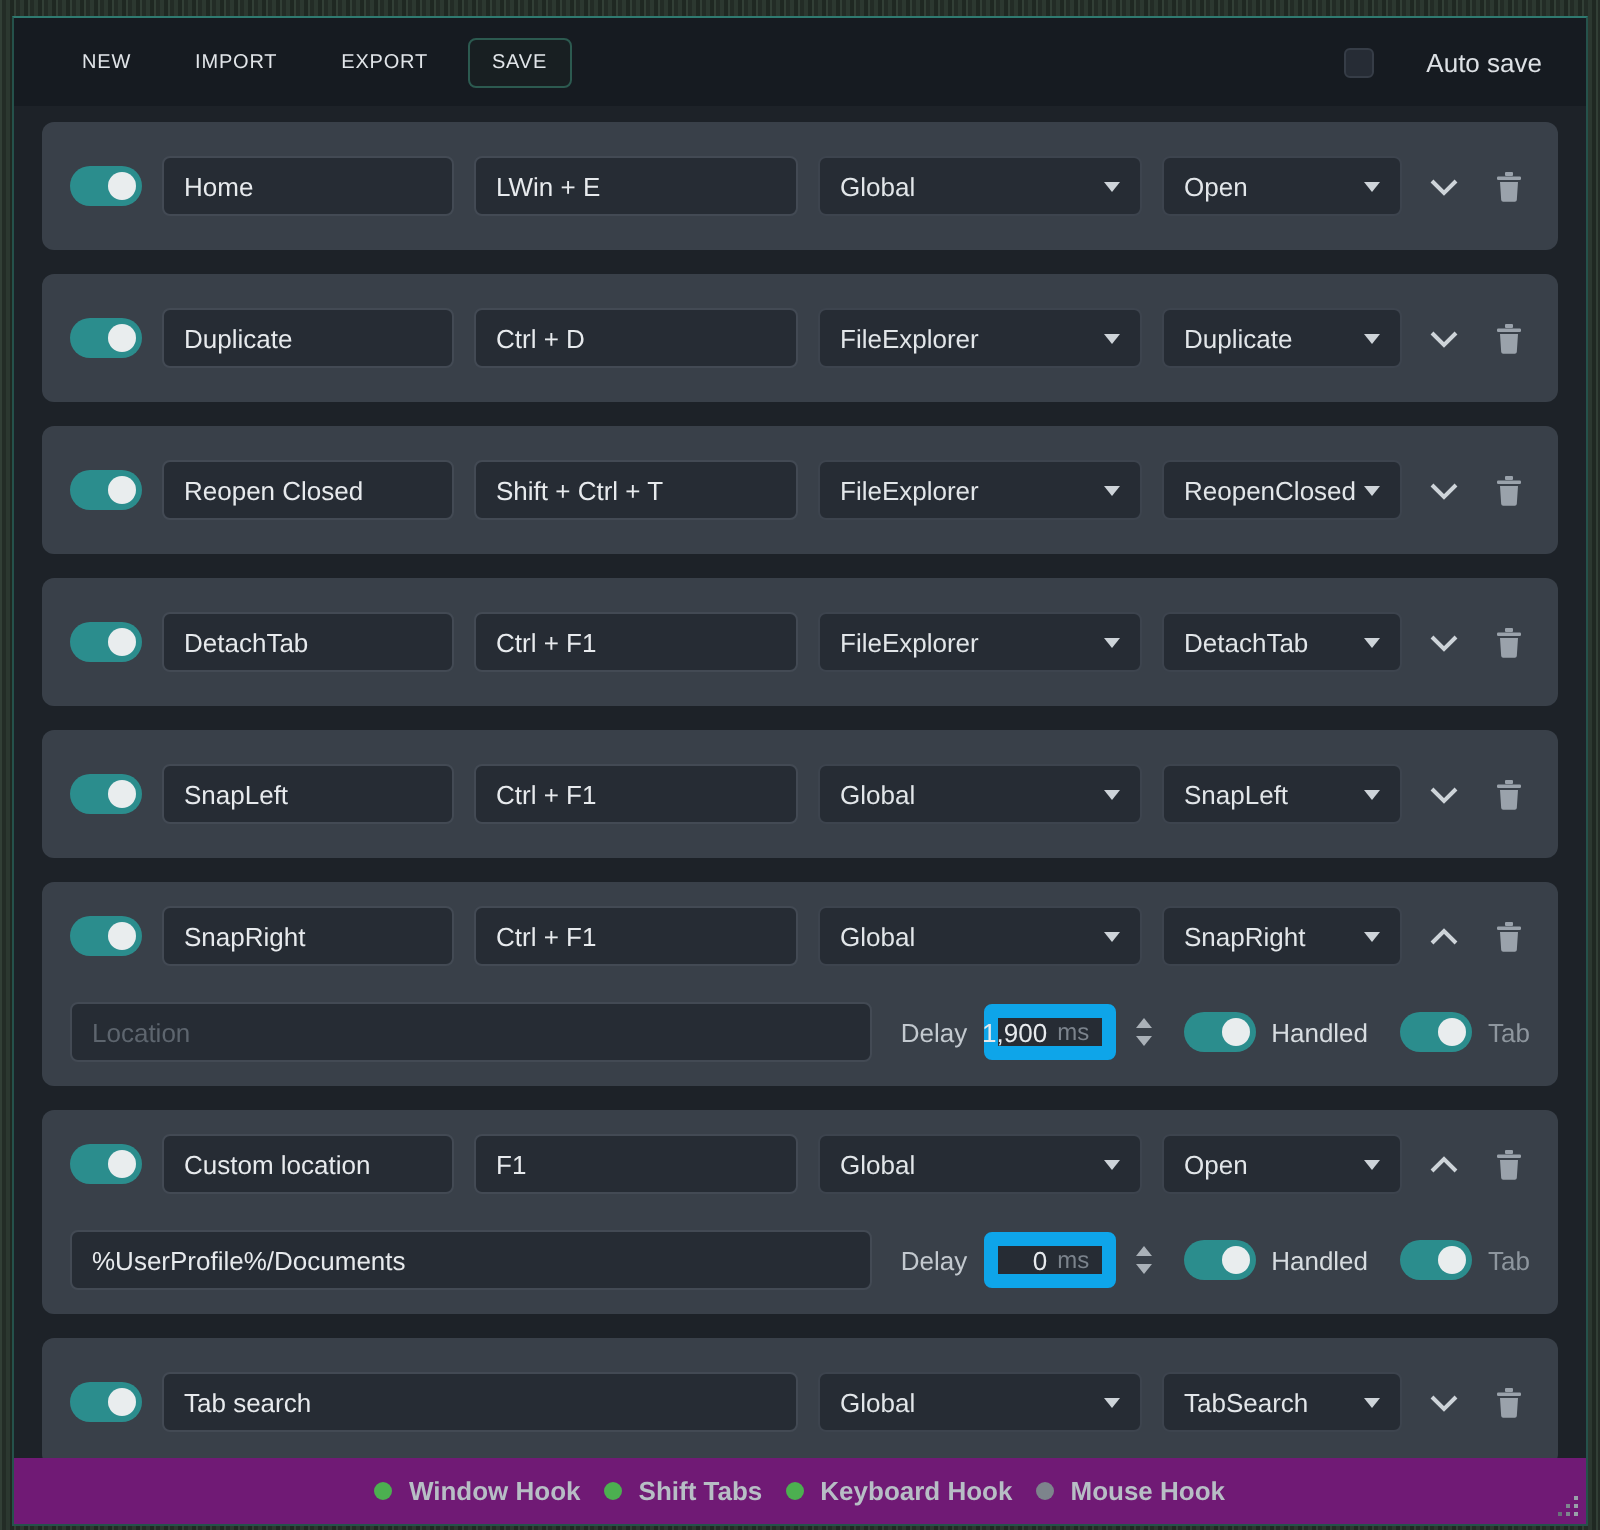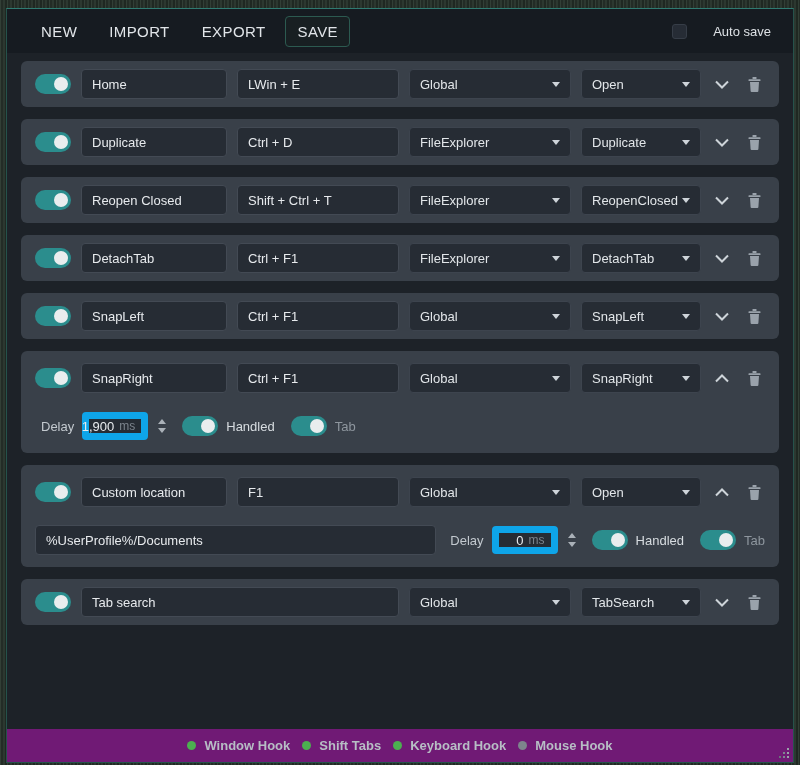--- a/index.html
+++ b/index.html
@@ -36,33 +36,33 @@
     width:1.6px; height:11px; background:#c6ccd3; }
   .close-glyph:before { transform:rotate(45deg); }
   .close-glyph:after { transform:rotate(-45deg); }
   
   .menubar {
     height:44px; background:#161b21; flex:0 0 auto;
     display:flex; align-items:center; padding:0 22px; gap:8px;
   }
   .menu-item {
     background:transparent; border:1px solid transparent; border-radius:4px;
-    color:#e1e5e9; font-family:"Liberation Sans",sans-serif; font-size:15px;
+    color:#e1e5e9; font-family:"Liberation Sans",sans-serif; font-size:10px;
     letter-spacing:.4px; padding:6px 11px; cursor:pointer;
   }
   .menu-item.focused { border-color:#2c5a50; background:#181f22; }
   .autosave { margin-left:auto; display:flex; gap:26px; }
   .checkbox { width:15px; height:15px; background:#262c35; border:1px solid #363d47;
     border-radius:3px; cursor:pointer; }
   .autosave-label { color:#dde1e5; font-size:13px; }
   
   .main { flex:1 1 auto; padding:8px 14px; display:flex; flex-direction:column; gap:12px;
     background:#1d2228; overflow:hidden; }
   .card { background:#394049; border-radius:6px; padding:0 14px; flex:0 0 auto; }
-  .card-line { height:46px; display:flex; align-items:center; gap:10px; }
+  .card-line { height:64px; display:flex; align-items:center; gap:10px; }
   .card.expanded .card-line.primary { height:54px; }
   .card-line.details { height:42px; margin-bottom:6px; gap:8px; }
   
   .toggle { width:36px; height:20px; border-radius:10px; background:#2b8d8d;
     position:relative; flex:0 0 auto; cursor:pointer; }
   .toggle .knob { position:absolute; top:3px; right:3px; width:14px; height:14px;
     border-radius:50%; background:#e9edee; }
   
   .txt {
     height:30px; background:#262c34; border:1px solid #434a54; border-radius:4px;
@@ -301,20 +301,21 @@
           </button>
         <button class="iconbtn">
             <svg width="13" height="15" viewBox="0 0 13 15">
               <rect x="4.5" y="0" width="4" height="2" rx="0.5" fill="#9aa2ab"></rect>
               <rect x="0.5" y="2.2" width="12" height="1.8" rx="0.6" fill="#9aa2ab"></rect>
               <path d="M2 5h9l-0.6 9a1 1 0 0 1-1 .9H3.6a1 1 0 0 1-1-.9Z" fill="#9aa2ab"></path>
             </svg>
           </button>
       </div>
       <div class="card-line details">
+        <input class="txt location" placeholder="Location" style="">
         <span class="delay-label">Delay</span>
         <div class="delay-box">
           <span class="delay-num">1,900</span>
           <span class="delay-ms">ms</span>
         </div>
         <div class="spinner">
           <div class="spin-up"></div>
           <div class="spin-down"></div>
         </div>
         <div class="toggle on gap-l">

